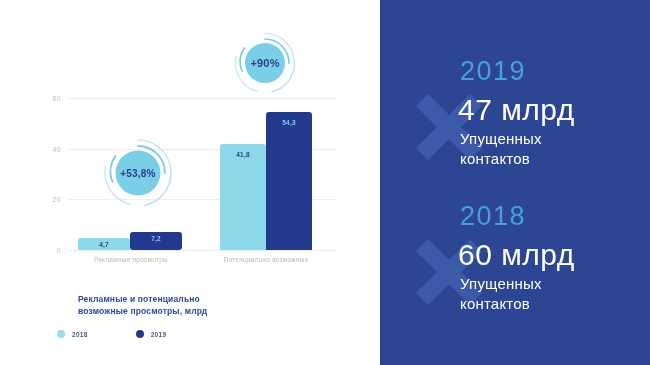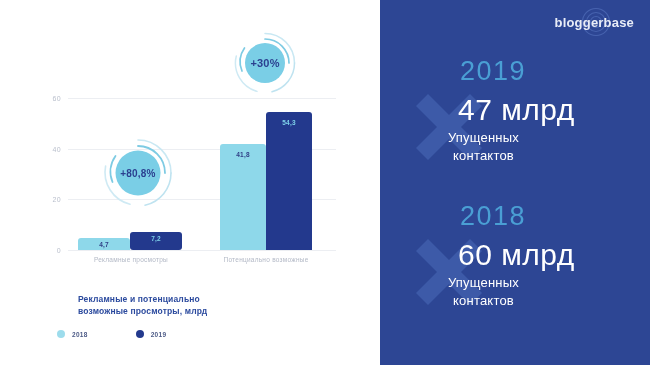--- a/index.html
+++ b/index.html
@@ -199,27 +199,26 @@
     left: 78px;
     font-size: 30px;
     font-weight: 400;
     color: #ffffff;
     letter-spacing: .5px;
     line-height: 1;
     white-space: nowrap;
   }
   .stat-sub {
     position: absolute;
-    left: 68px;
-    font-size: 13px;
+    left: 80px;
+    font-size: 15px;
     font-weight: 400;
     color: #ffffff;
     line-height: 1.35;
     letter-spacing: .2px;
-    text-align: center;
   }
 </style>
 </head>
 <body>
 
 <div id="slide">
 
   <div id="left-panel">
 
     <div id="plot">
@@ -259,33 +258,33 @@
 
           <path d="M 38 5 A 33 33 0 0 1 71 38" fill="none" stroke="#c9e8f3" stroke-width="1.6" stroke-linecap="round"></path>
           <path d="M 71 38 A 33 33 0 0 1 45 70.2" fill="none" stroke="#bfe3f0" stroke-width="1.6" stroke-linecap="round"></path>
           <path d="M 30 69.3 A 33 33 0 0 1 5.6 31" fill="none" stroke="#cfeaf4" stroke-width="1.6" stroke-linecap="round"></path>
 
           <path d="M 38 11 A 27 27 0 0 1 65 38" fill="none" stroke="#7ecbe3" stroke-width="1.8" stroke-linecap="round"></path>
           <path d="M 12.5 47 A 27 27 0 0 1 15.5 21" fill="none" stroke="#7ecbe3" stroke-width="1.8" stroke-linecap="round"></path>
 
           <circle cx="38" cy="38" r="22.5" fill="#7acee6"></circle>
         </svg>
-        <div class="pct-text">+80,8%</div>
+        <div class="pct-text">+53,8%</div>
       </div>
 
       <div class="pct-badge" style="left:163px; top:-69px; width:68px; height:68px;">
         <svg width="68" height="68" viewBox="0 0 68 68">
           <path d="M 34 4.5 A 29.5 29.5 0 0 1 63.5 34" fill="none" stroke="#c9e8f3" stroke-width="1.5" stroke-linecap="round"></path>
           <path d="M 63.5 34 A 29.5 29.5 0 0 1 41 62.7" fill="none" stroke="#bfe3f0" stroke-width="1.5" stroke-linecap="round"></path>
           <path d="M 26 62.4 A 29.5 29.5 0 0 1 5.3 27" fill="none" stroke="#cfeaf4" stroke-width="1.5" stroke-linecap="round"></path>
           <path d="M 34 10 A 24 24 0 0 1 58 34" fill="none" stroke="#7ecbe3" stroke-width="1.7" stroke-linecap="round"></path>
           <path d="M 11 42 A 24 24 0 0 1 13.5 19" fill="none" stroke="#7ecbe3" stroke-width="1.7" stroke-linecap="round"></path>
           <circle cx="34" cy="34" r="20" fill="#7acee6"></circle>
         </svg>
-        <div class="pct-text">+30%</div>
+        <div class="pct-text">+90%</div>
       </div>
 
     </div>
 
     <div id="chart-caption">
       <div class="title">Рекламные и потенциально</div>
       <div class="title">возможные просмотры, млрд</div>
     </div>
 
     <div id="legend">
@@ -296,29 +295,20 @@
       <div class="legend-item">
         <span class="legend-dot dark"></span>
         <span class="legend-label">2019</span>
       </div>
     </div>
 
   </div>
 
   <div id="right-panel">
 
-    <div id="logo">
-      <svg class="logo-mark" viewBox="0 0 30 30">
-        <circle cx="15" cy="15" r="13.5" fill="none" stroke="#5b79c4" stroke-width="1.1"></circle>
-        <circle cx="15" cy="15" r="9.5" fill="none" stroke="#5b79c4" stroke-width="1.1"></circle>
-        <circle cx="15" cy="15" r="5.5" fill="none" stroke="#5b79c4" stroke-width="1.1"></circle>
-        <circle cx="15" cy="15" r="1.8" fill="#5b79c4"></circle>
-      </svg>
-      <span class="logo-text">bloggerbase</span>
-    </div>
 
     <div class="stat-block" style="top:58px; height:120px;">
       <svg class="stat-x" style="top:36px;" viewBox="0 0 66 66">
         <path d="M12 0 L33 21 L54 0 L66 12 L45 33 L66 54 L54 66 L33 45 L12 66 L0 54 L21 33 L0 12 Z" fill="#3d5aa8"></path>
       </svg>
       <div class="stat-year" style="top:0px;">2019</div>
       <div class="stat-value" style="top:37px;">47 млрд</div>
       <div class="stat-sub" style="top:71px;">
         <div>Упущенных</div>
         <div>контактов</div>

